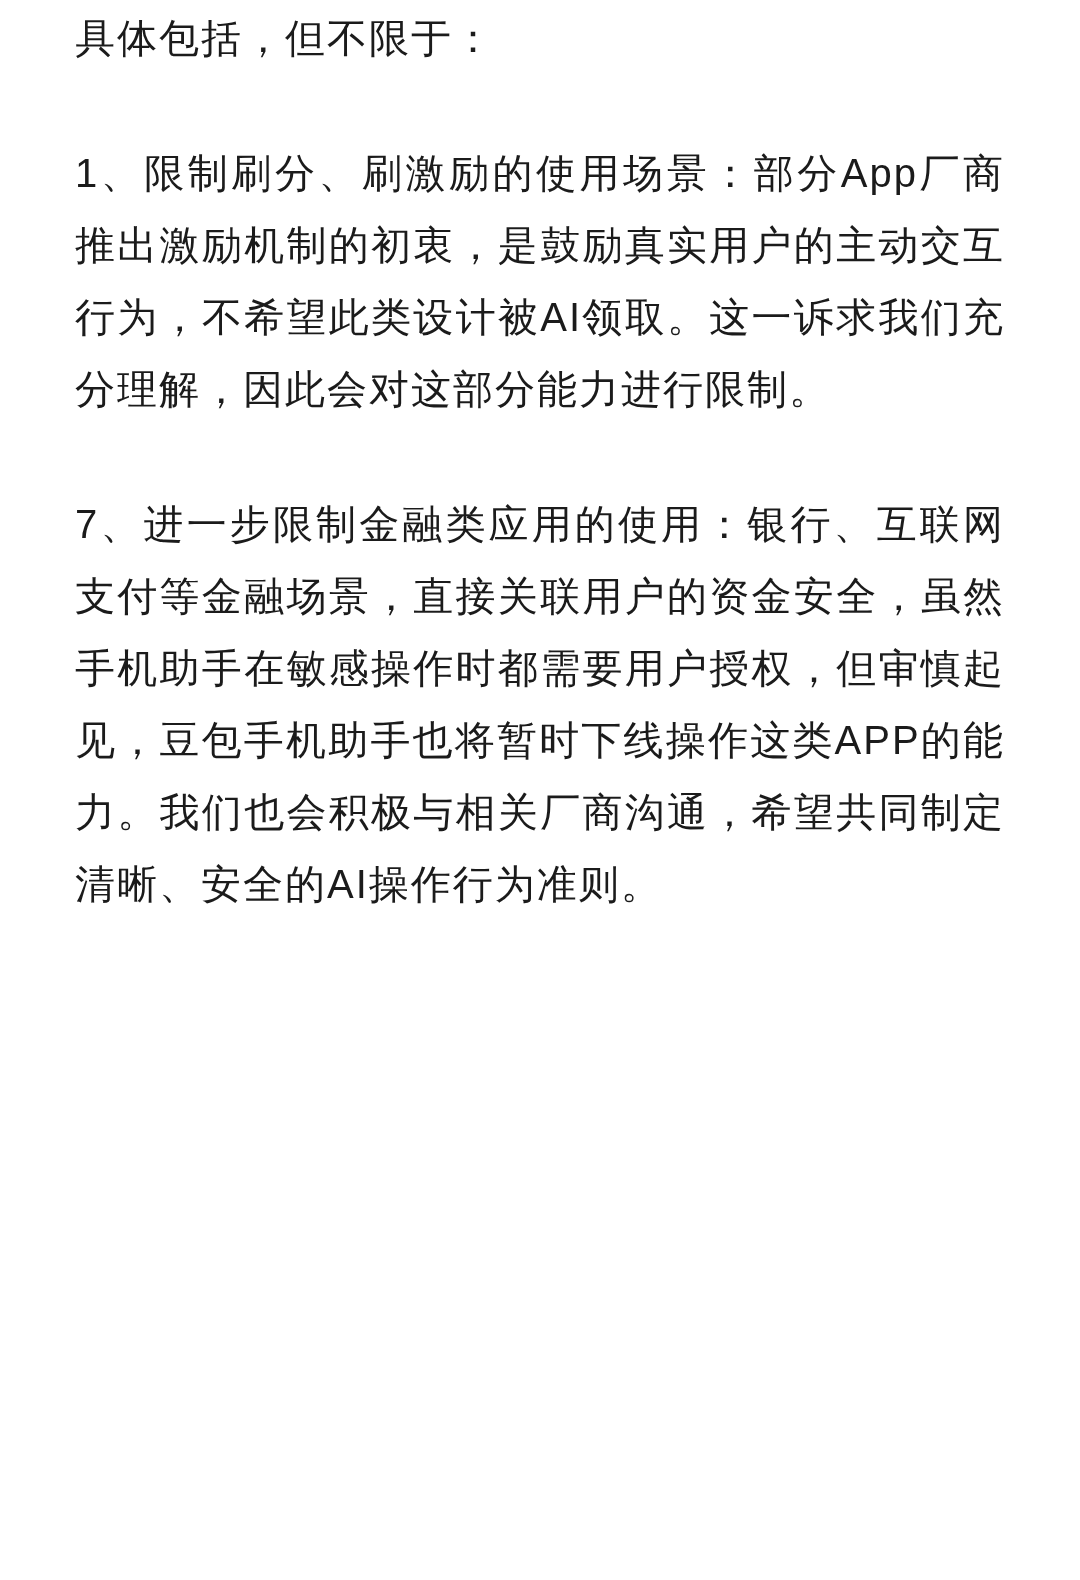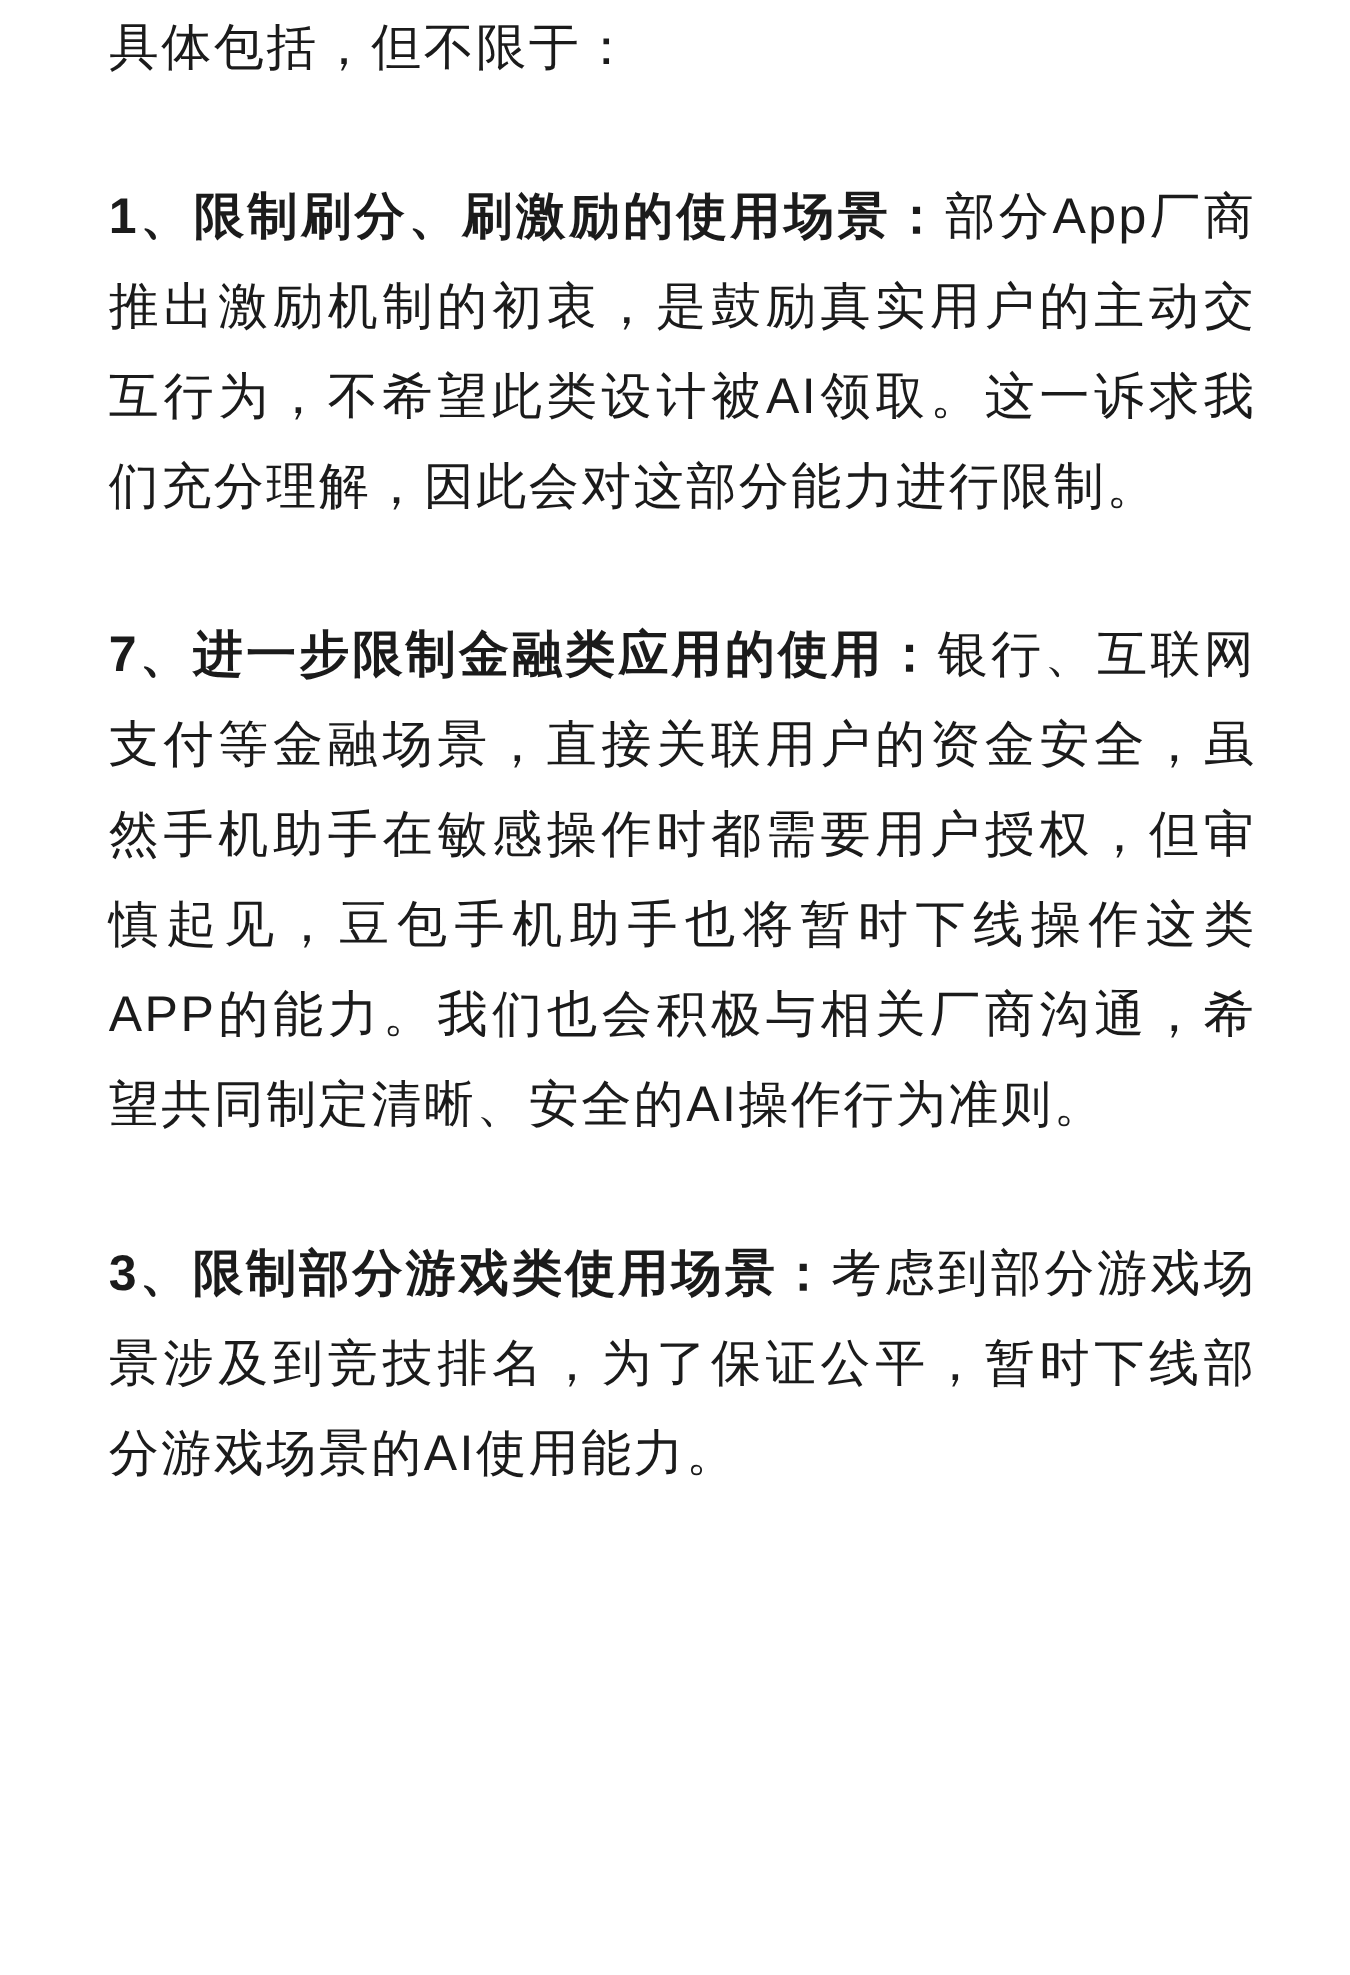--- a/index.html
+++ b/index.html
@@ -16,44 +16,41 @@
   }
   .article {
     padding: 2px 75px 0 75px;
     font-size: 40px;
     line-height: 72px;
     letter-spacing: 2px;
     text-align: justify;
     text-justify: inter-ideograph;
   }
   .article p {
-    margin: 0 0 63px 12px;
+    margin: 0 0 63px 0;
   }
   .article p:last-child {
     margin-bottom: 0;
   }
   .lead, .bold-run {
-    font-weight: 700;
+    font-weight: 400;
   }
 </style>
 </head>
 <body>
 
 <div class="article">
 
   <p>
     <span>具体包括，但不限于：</span>
   </p>
 
   <p>
     <span class="lead">1、限制刷分、刷激励的使用场景：</span><span>部分App厂商推出激励机制的初衷，是鼓励真实用户的主动交互行为，不希望此类设计被AI领取。这一诉求我们充分理解，因此会对这部分能力进行限制。</span>
   </p>
 
   <p>
     <span class="lead">7、进一步限制金融类应用的使用：</span><span>银行、互联网支付等金融场景，直接关联用户的资金安全，虽然手机助手在敏感操作时都需要用户授权，但审慎起见，豆包手机助手也将暂时下线操作这类APP的能力。我们也会积极与相关厂商沟通，希望共同制定清晰、安全的AI操作行为准则。</span>
   </p>
 
-  <p>
-    <span class="lead">3、限制部分游戏类使用场景：</span><span>考虑到部分游戏场景涉及到竞技排名，为了保证公平，暂时下线部分游戏场景的AI使用能力。</span>
-  </p>
 
 
 </div>
 
 </body></html>

